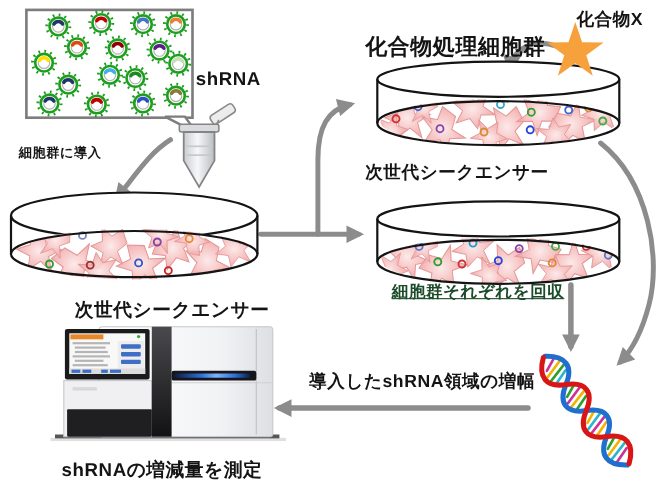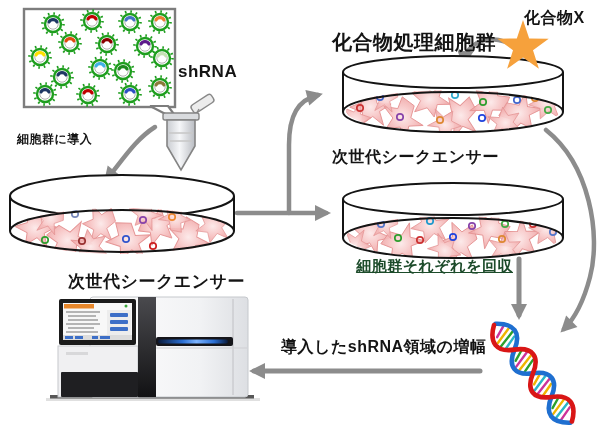--- a/index.html
+++ b/index.html
@@ -337,14 +337,15 @@
 <div class="label" style="left:332px;top:147px;font-size:16px;">次世代シークエンサー</div>
 
 <div class="label green-label right-align" style="left:330px;top:256px;width:183px;font-size:15px;line-height:20px;text-decoration:underline;">
   <span class="ln">細胞群それぞれを回収</span>
 </div>
 
 <div class="label" style="left:281px;top:337px;font-size:16px;text-align:center;">導入したshRNA領域の増幅</div>
 
 <div class="label" style="left:68px;top:270px;font-size:17px;">次世代シークエンサー</div>
 
+<div class="label" style="left:56px;top:416px;font-size:17px;">shRNAの増減量を測定</div>
 
 </div>
 
 </body></html>

